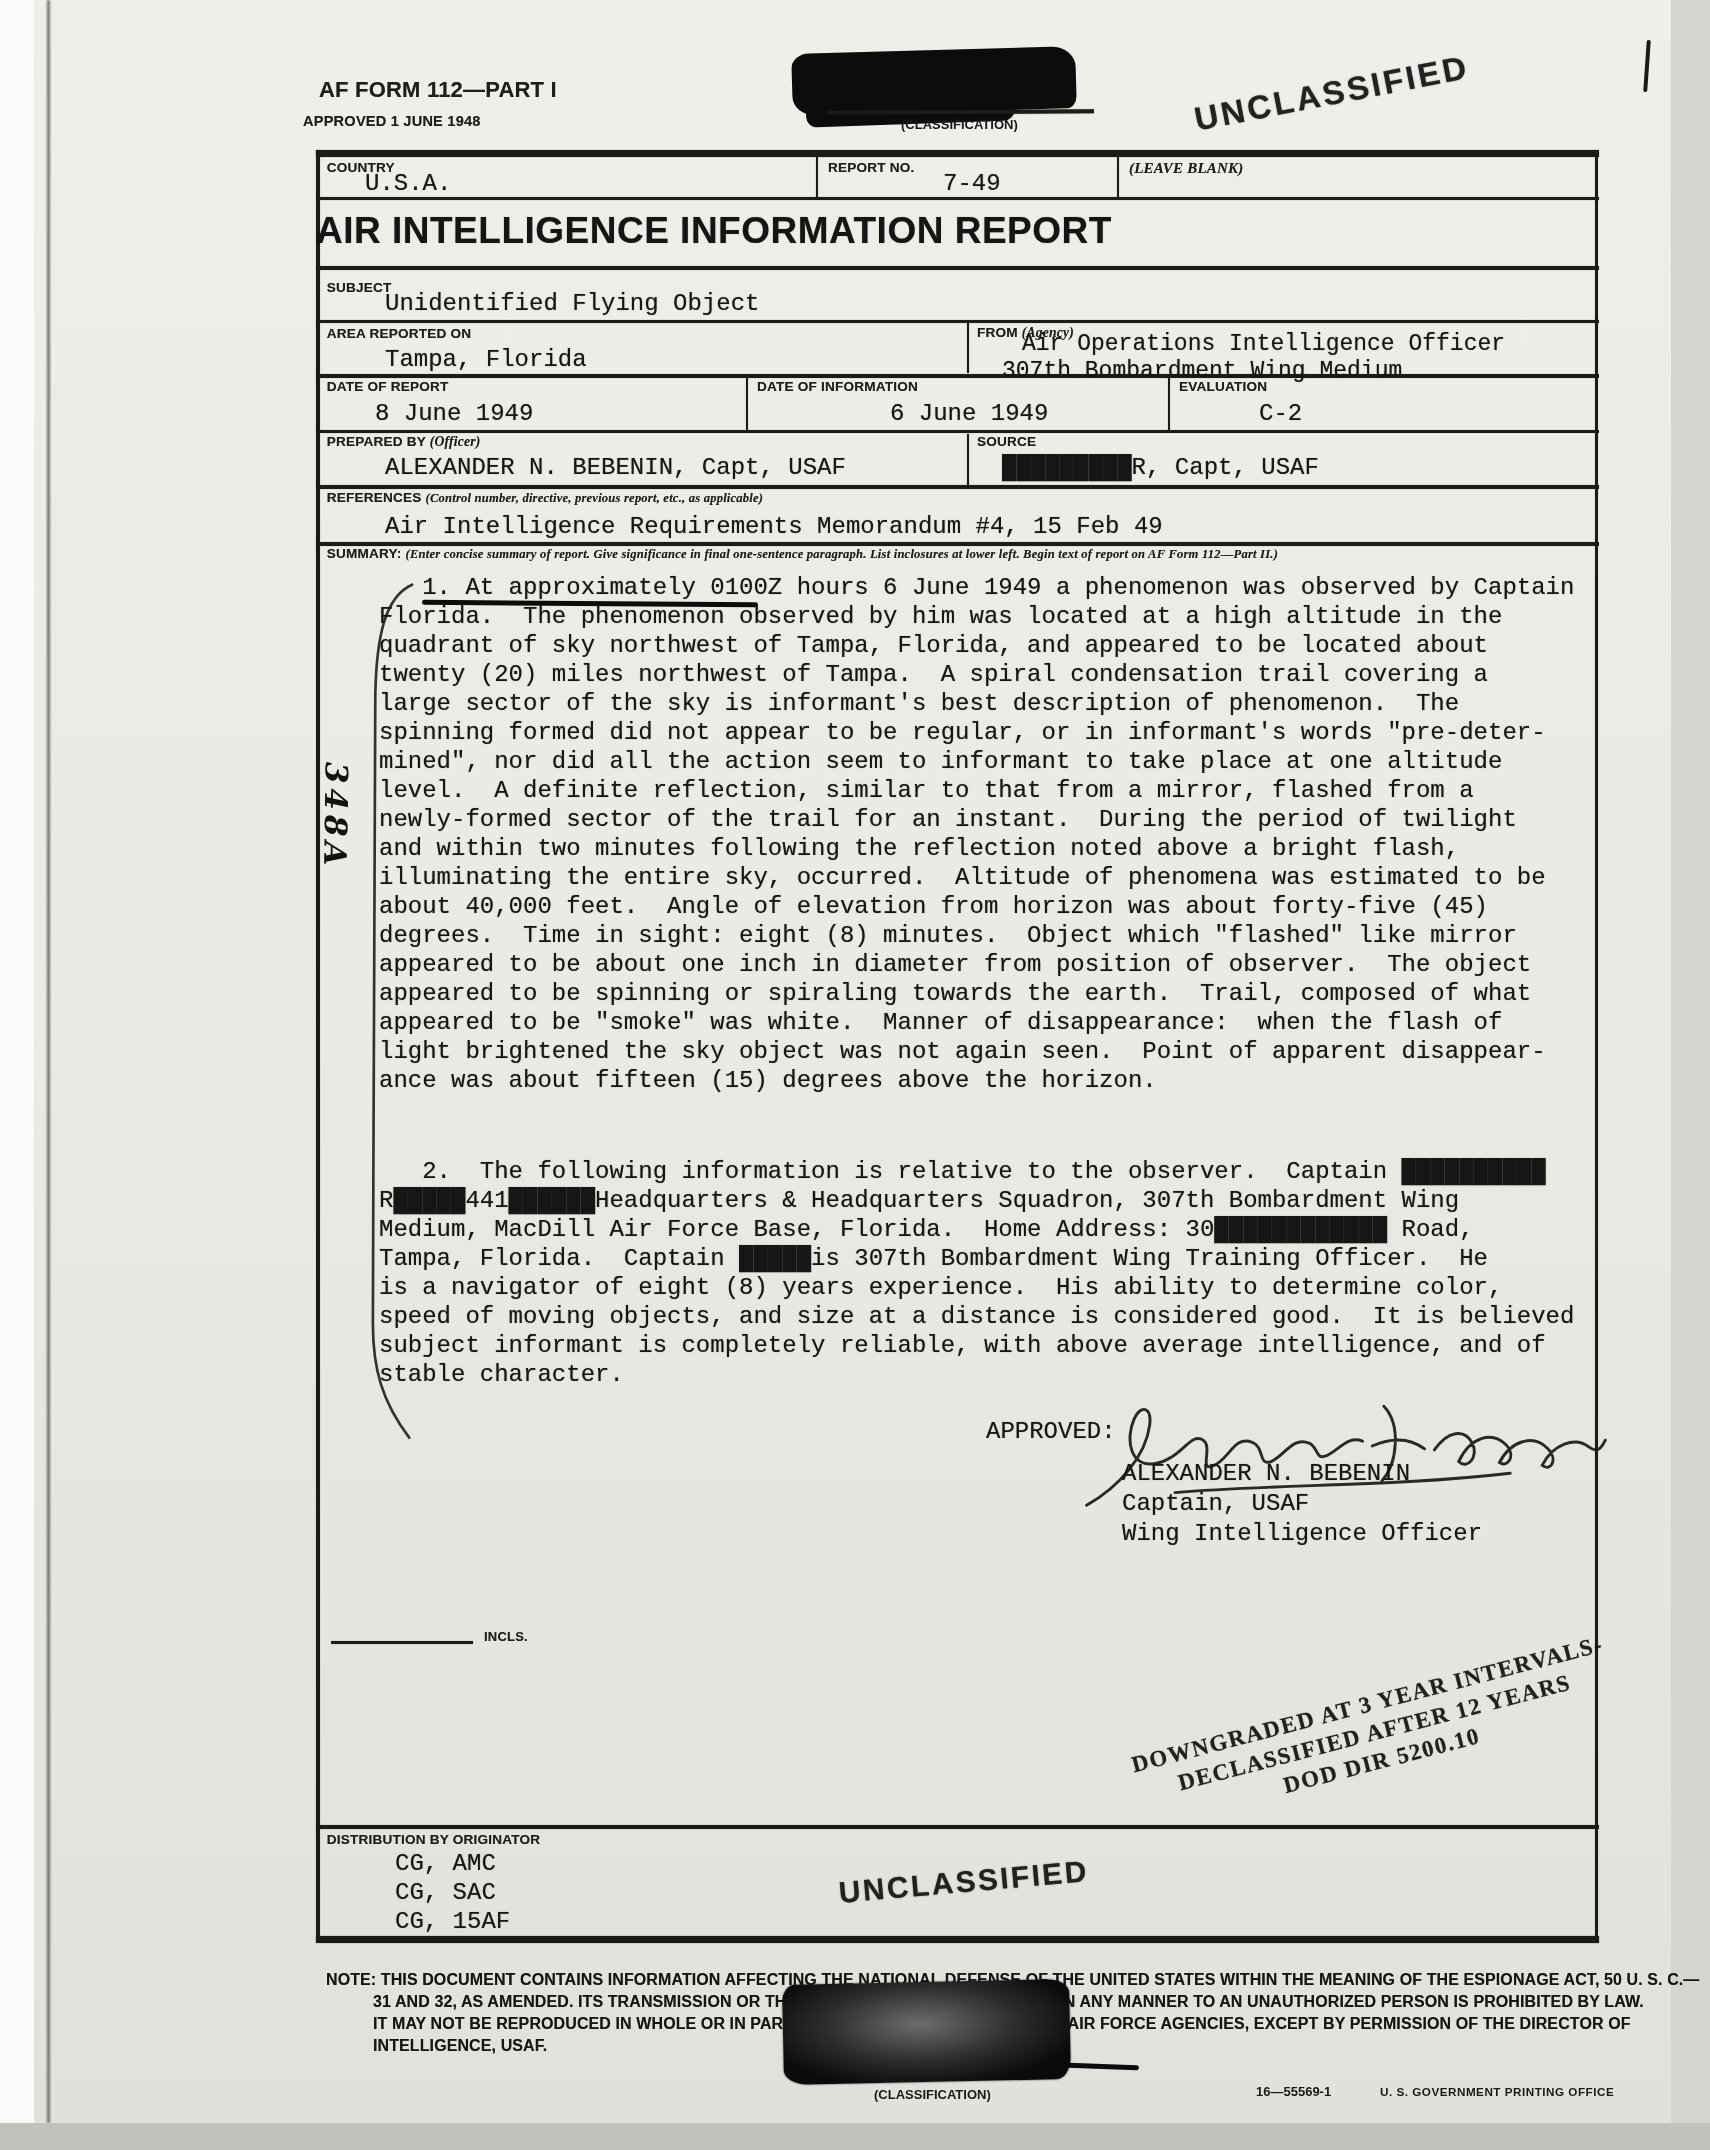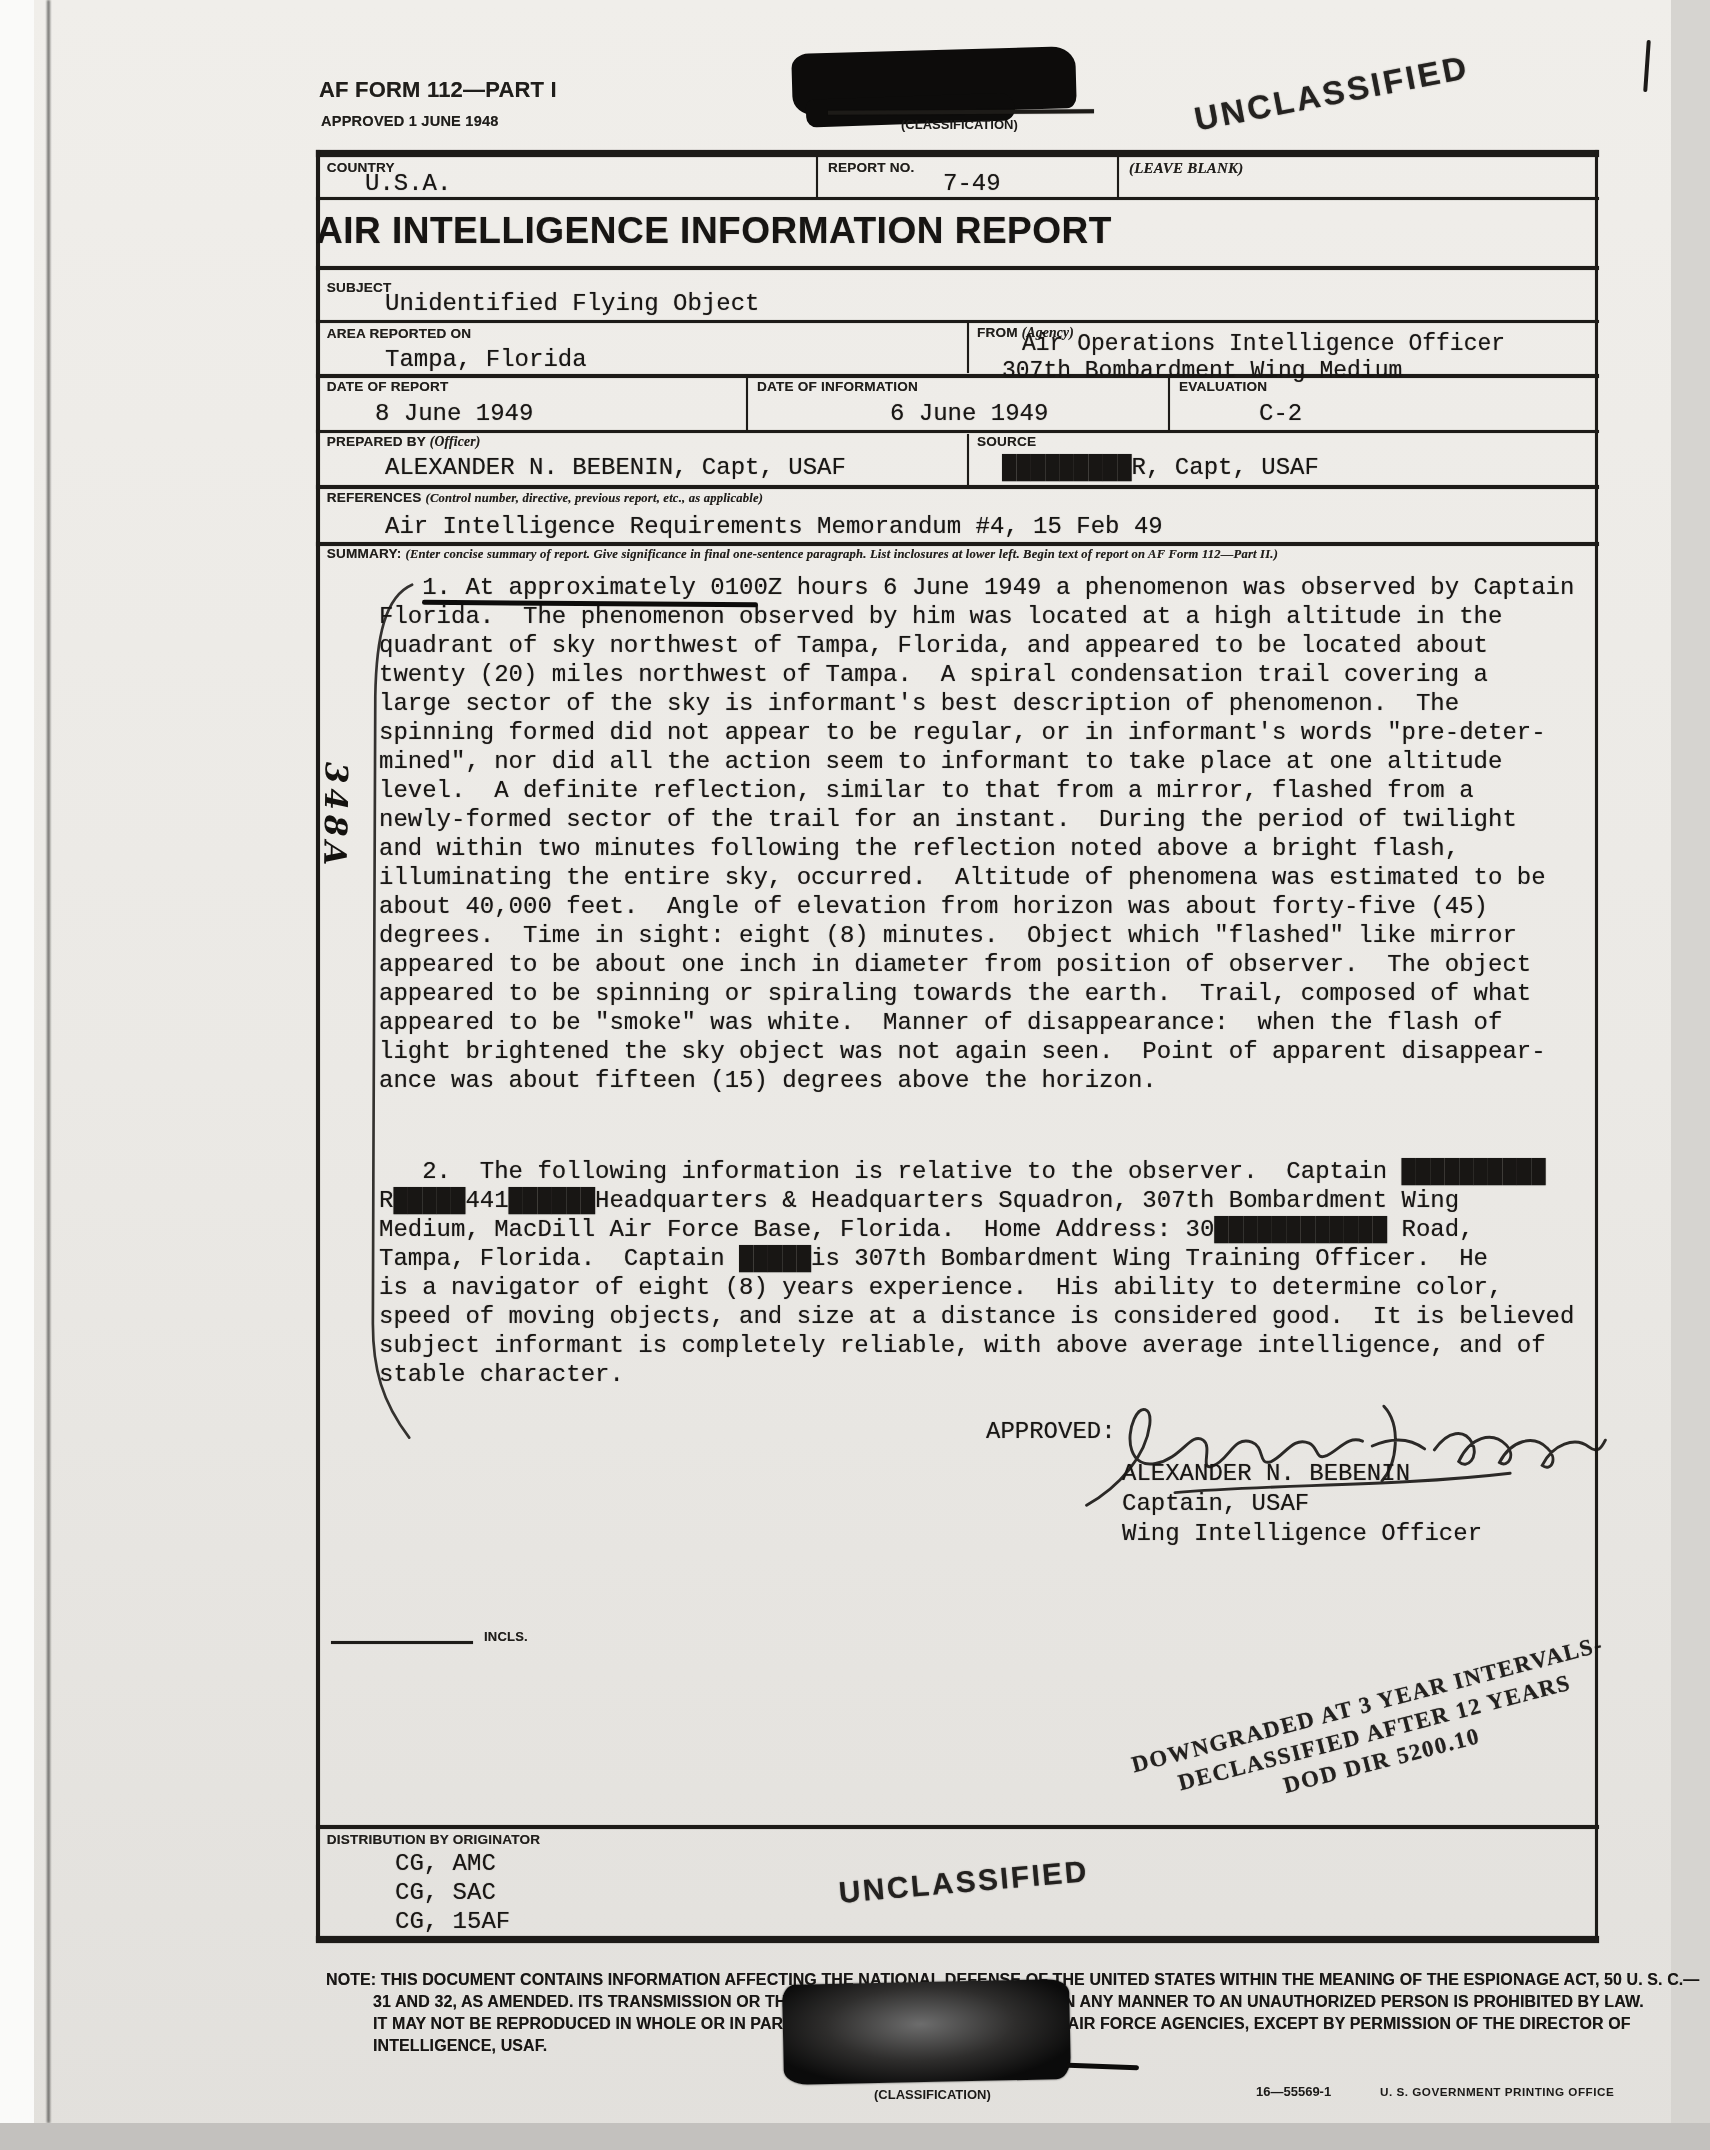--- a/index.html
+++ b/index.html
@@ -42,21 +42,21 @@
 
 <div class="scan">
 
   <div class="band" style="left:0;top:0;width:34px;height:2151px;background:#fafaf9;"></div>
   <div class="band" style="left:47px;top:0;width:3.4px;height:2123px;background:rgba(15,14,12,.55);filter:blur(1px);"></div>
   <div class="band" style="left:1671px;top:0;width:40px;height:2151px;background:#d6d4d0;"></div>
   <div class="band" style="left:0;top:2123px;width:1711px;height:27px;background:#c3c1be;"></div>
   <div class="band" style="left:1645px;top:40px;width:3.9px;height:52px;background:#1c1a18;transform:rotate(4deg);border-radius:1.9px;"></div>
 
   <div class="lbl" style="left:319px;top:77px;font-size:22px;">AF FORM 112—PART I</div>
-  <div class="lbl" style="left:321px;top:113px;font-size:14.6px;">APPROVED 1 JUNE 1948</div>
+  <div class="lbl" style="left:303px;top:113px;font-size:14.6px;">APPROVED 1 JUNE 1948</div>
 
   <div class="redaction" style="left:792px;top:50px;width:284px;height:62px;border-radius:17.5px 24px 9.7px 22px/14.6px 20.4px 12.6px 19.4px;transform:rotate(-1.6deg);"></div>
   <div class="redaction" style="left:806px;top:96px;width:209px;height:28px;border-radius:9.7px 19.4px 14.6px 12.6px;transform:rotate(-2deg);"></div>
   <div class="hline" style="left:828px;top:110px;width:266px;height:4.4px;transform:rotate(-.3deg);"></div>
   <div class="small-bold" style="left:901px;top:117px;">(CLASSIFICATION)</div>
 
   <div class="stamp stamp-unclass" style="left:1195px;top:101px;transform:rotate(-11deg);transform-origin:left center;">UNCLASSIFIED</div>
 
   <div class="form">
 

